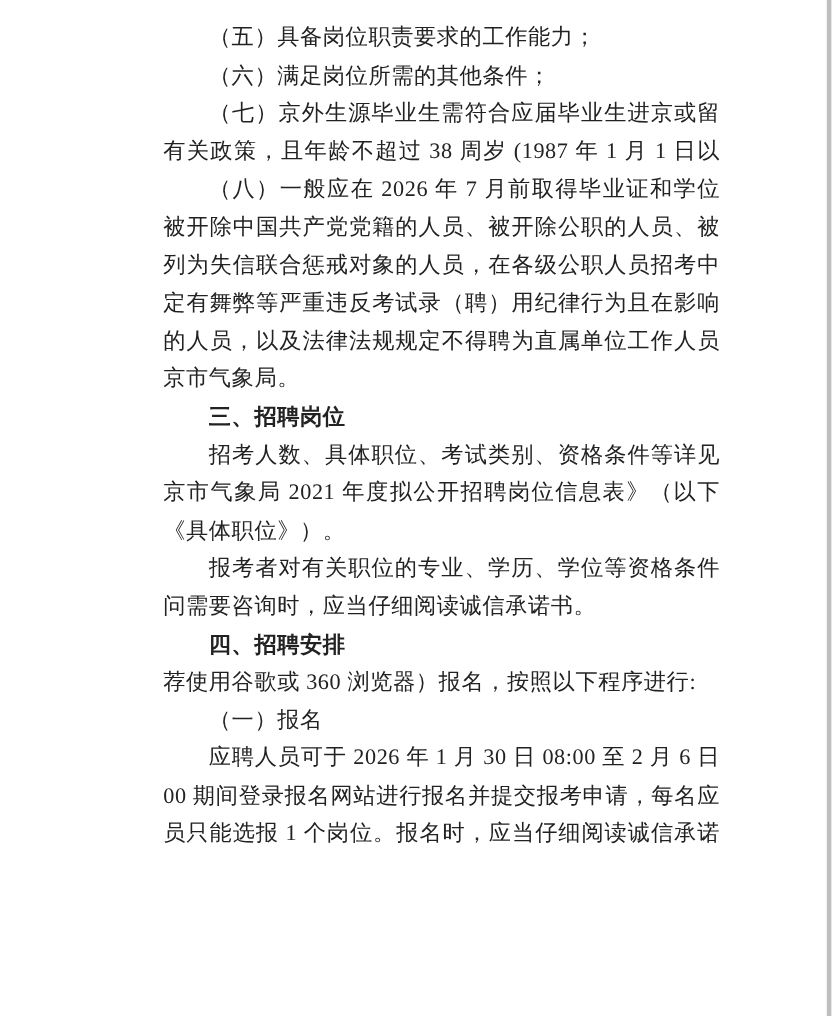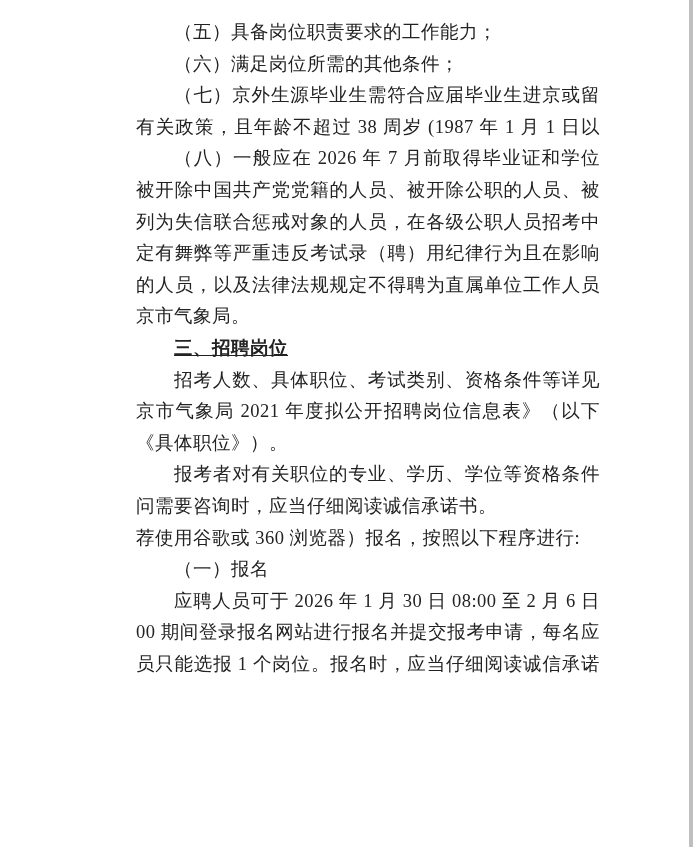--- a/index.html
+++ b/index.html
@@ -37,21 +37,21 @@
   }
   .line {
     height: 31.6px;
     overflow: hidden;
     text-align: justify;
     text-align-last: left;
     margin-left: 36px;
   }
   .line.fill { text-align-last: justify; }
   .line.indent { text-indent: 38px; }
-  .line.bold { font-weight: bold; text-decoration: underline; }
+  .line.bold { font-weight: bold; }
 </style>
 </head>
 <body>
 
 <div class="page">
   <div class="doc">
       <div class="line indent">（五）具备岗位职责要求的工作能力；</div>
       <div class="line indent">（六）满足岗位所需的其他条件；</div>
       <div class="line indent fill">（七）京外生源毕业生需符合应届毕业生进京或留京的</div>
       <div class="line fill">有关政策，且年龄不超过 38 周岁 (1987 年 1 月 1 日以后出生)；</div>
@@ -60,20 +60,21 @@
       <div class="line fill">列为失信联合惩戒对象的人员，在各级公职人员招考中被认</div>
       <div class="line fill">定有舞弊等严重违反考试录（聘）用纪律行为且在影响期内</div>
       <div class="line fill">的人员，以及法律法规规定不得聘为直属单位工作人员的其</div>
       <div class="line">京市气象局。</div>
       <div class="line indent bold">三、招聘岗位</div>
       <div class="line indent fill">招考人数、具体职位、考试类别、资格条件等详见《北</div>
       <div class="line fill">京市气象局 2021 年度拟公开招聘岗位信息表》（以下简称</div>
       <div class="line">《具体职位》）。</div>
       <div class="line indent fill">报考者对有关职位的专业、学历、学位等资格条件有疑</div>
       <div class="line">问需要咨询时，应当仔细阅读诚信承诺书。</div>
+      <div class="line indent bold">四、招聘安排</div>
       <div class="line">荐使用谷歌或 360 浏览器）报名，按照以下程序进行:</div>
       <div class="line indent">（一）报名</div>
       <div class="line indent fill">应聘人员可于 2026 年 1 月 30 日 08:00 至 2 月 6 日 17:</div>
       <div class="line fill">00 期间登录报名网站进行报名并提交报考申请，每名应聘人</div>
       <div class="line fill">员只能选报 1 个岗位。报名时，应当仔细阅读诚信承诺书，</div>
     </div>
   <div class="scroll-strip"></div>
 </div>
 
 </body></html>

